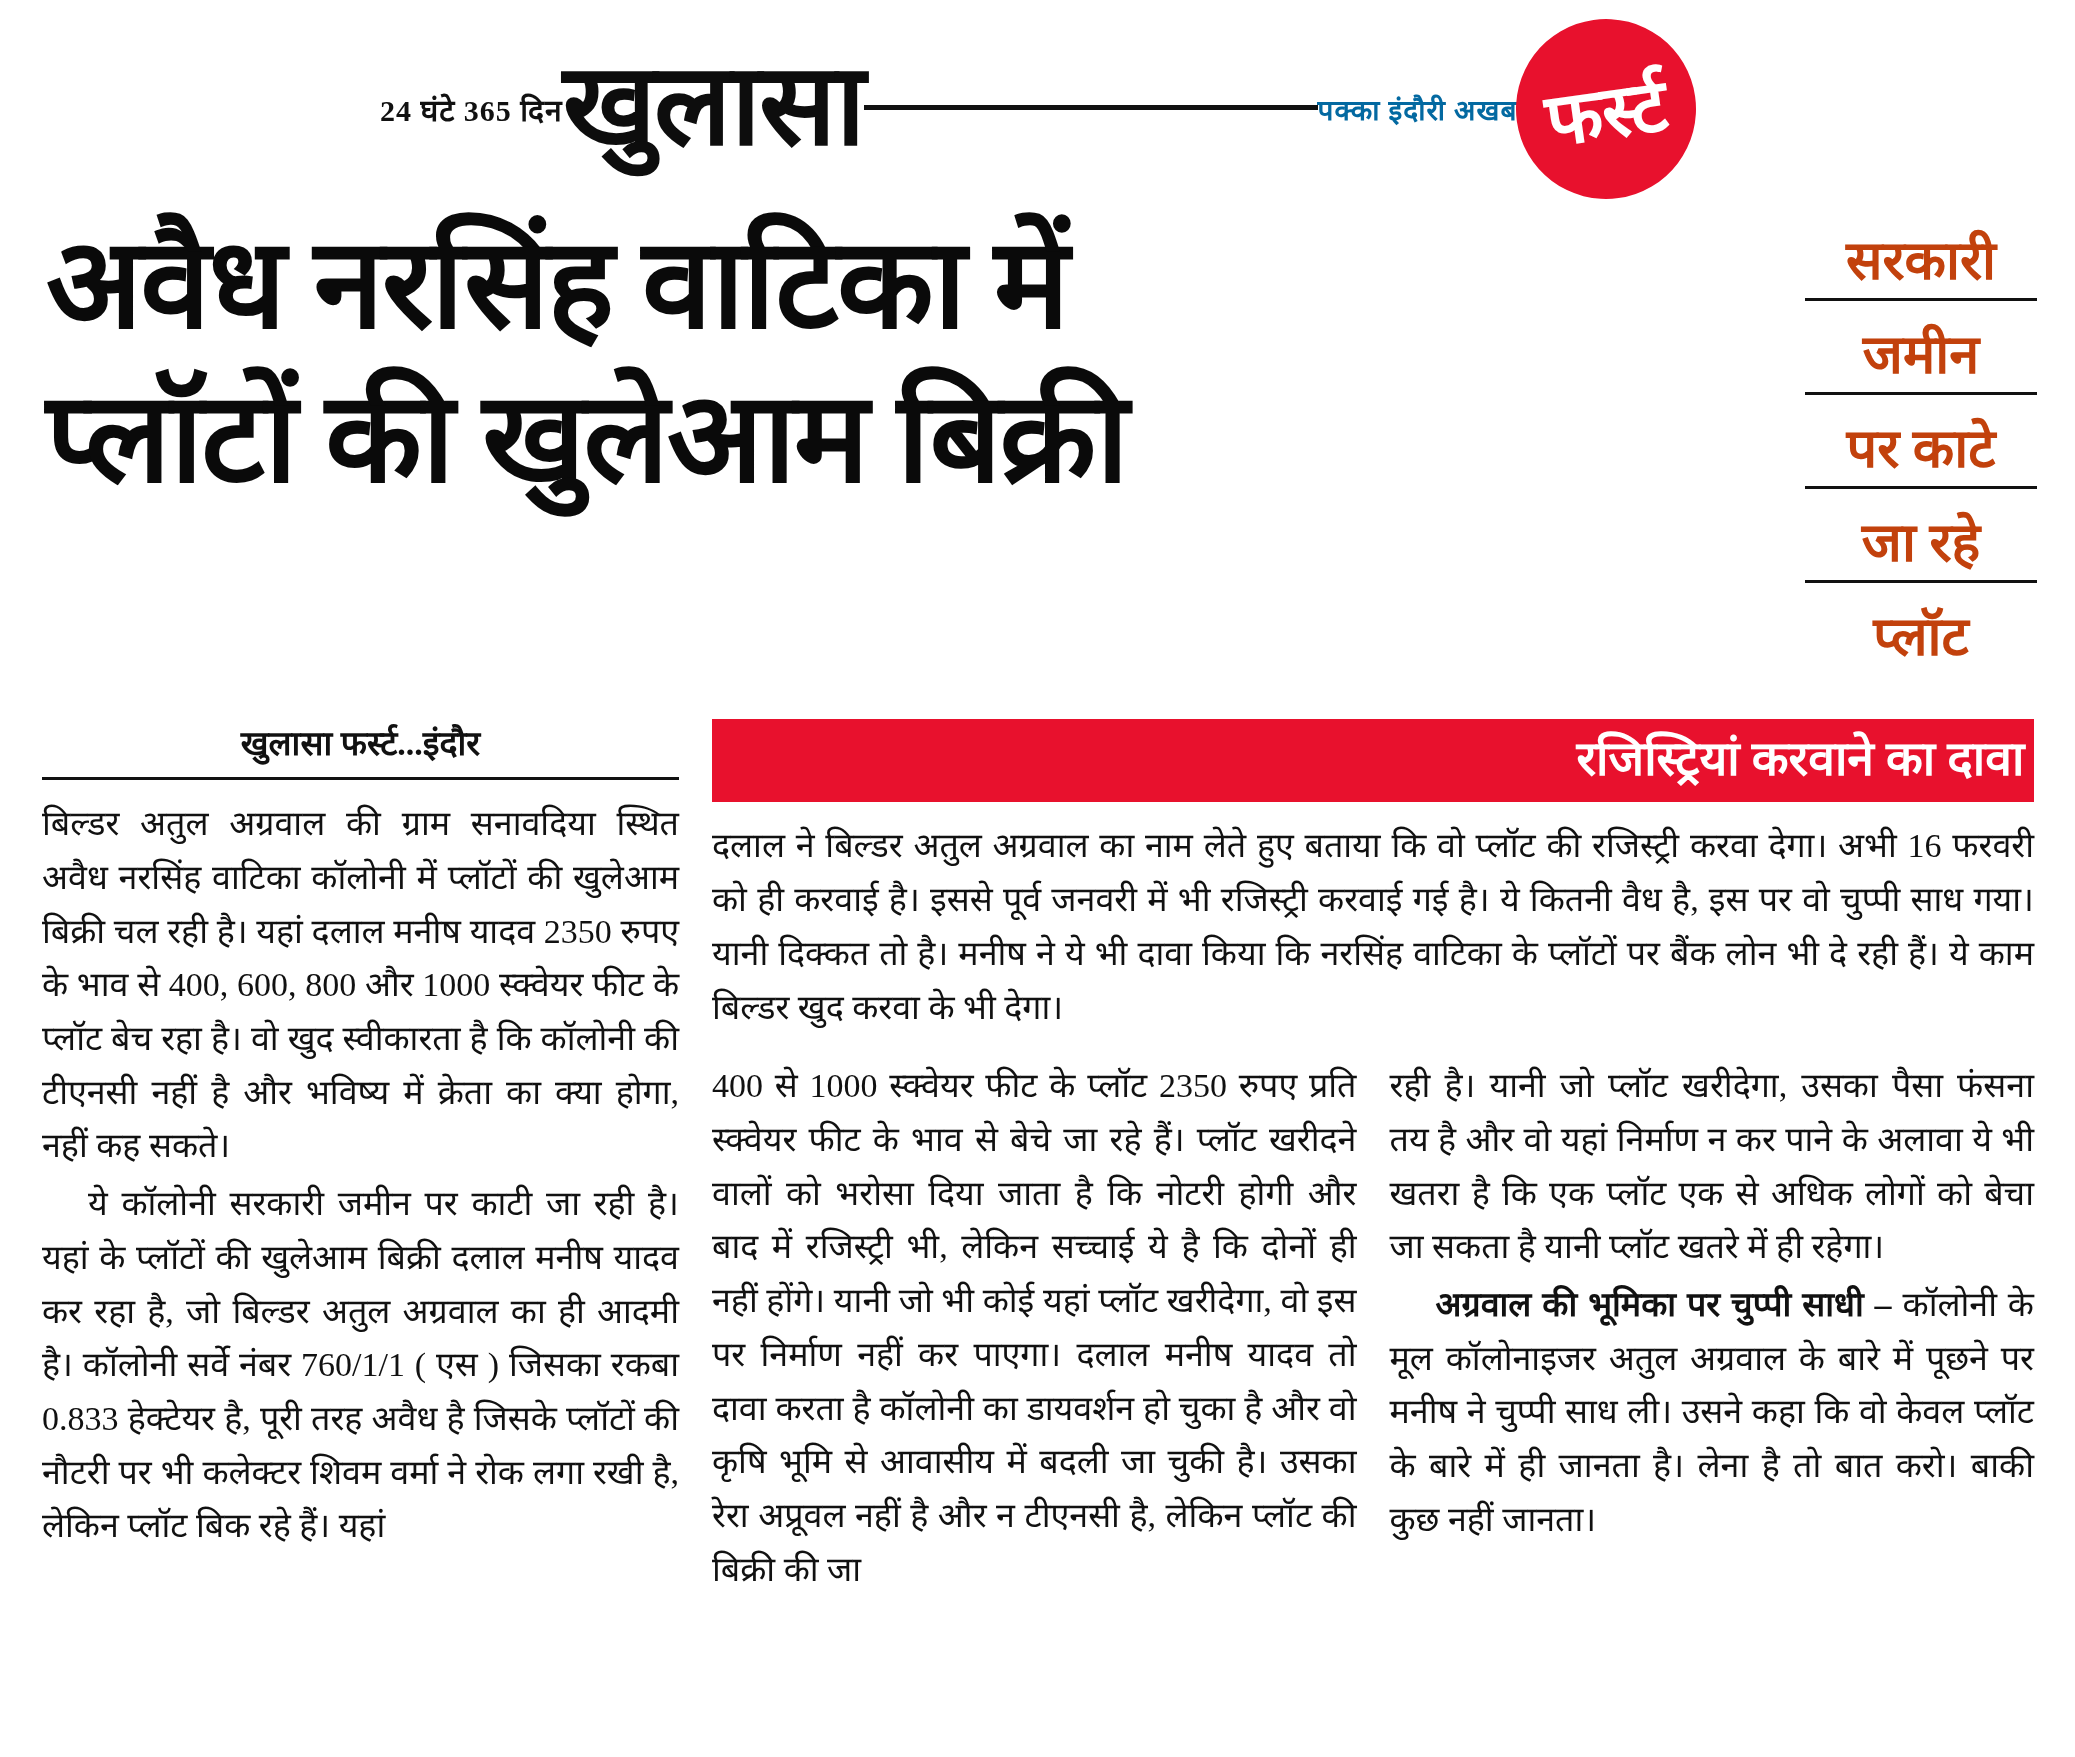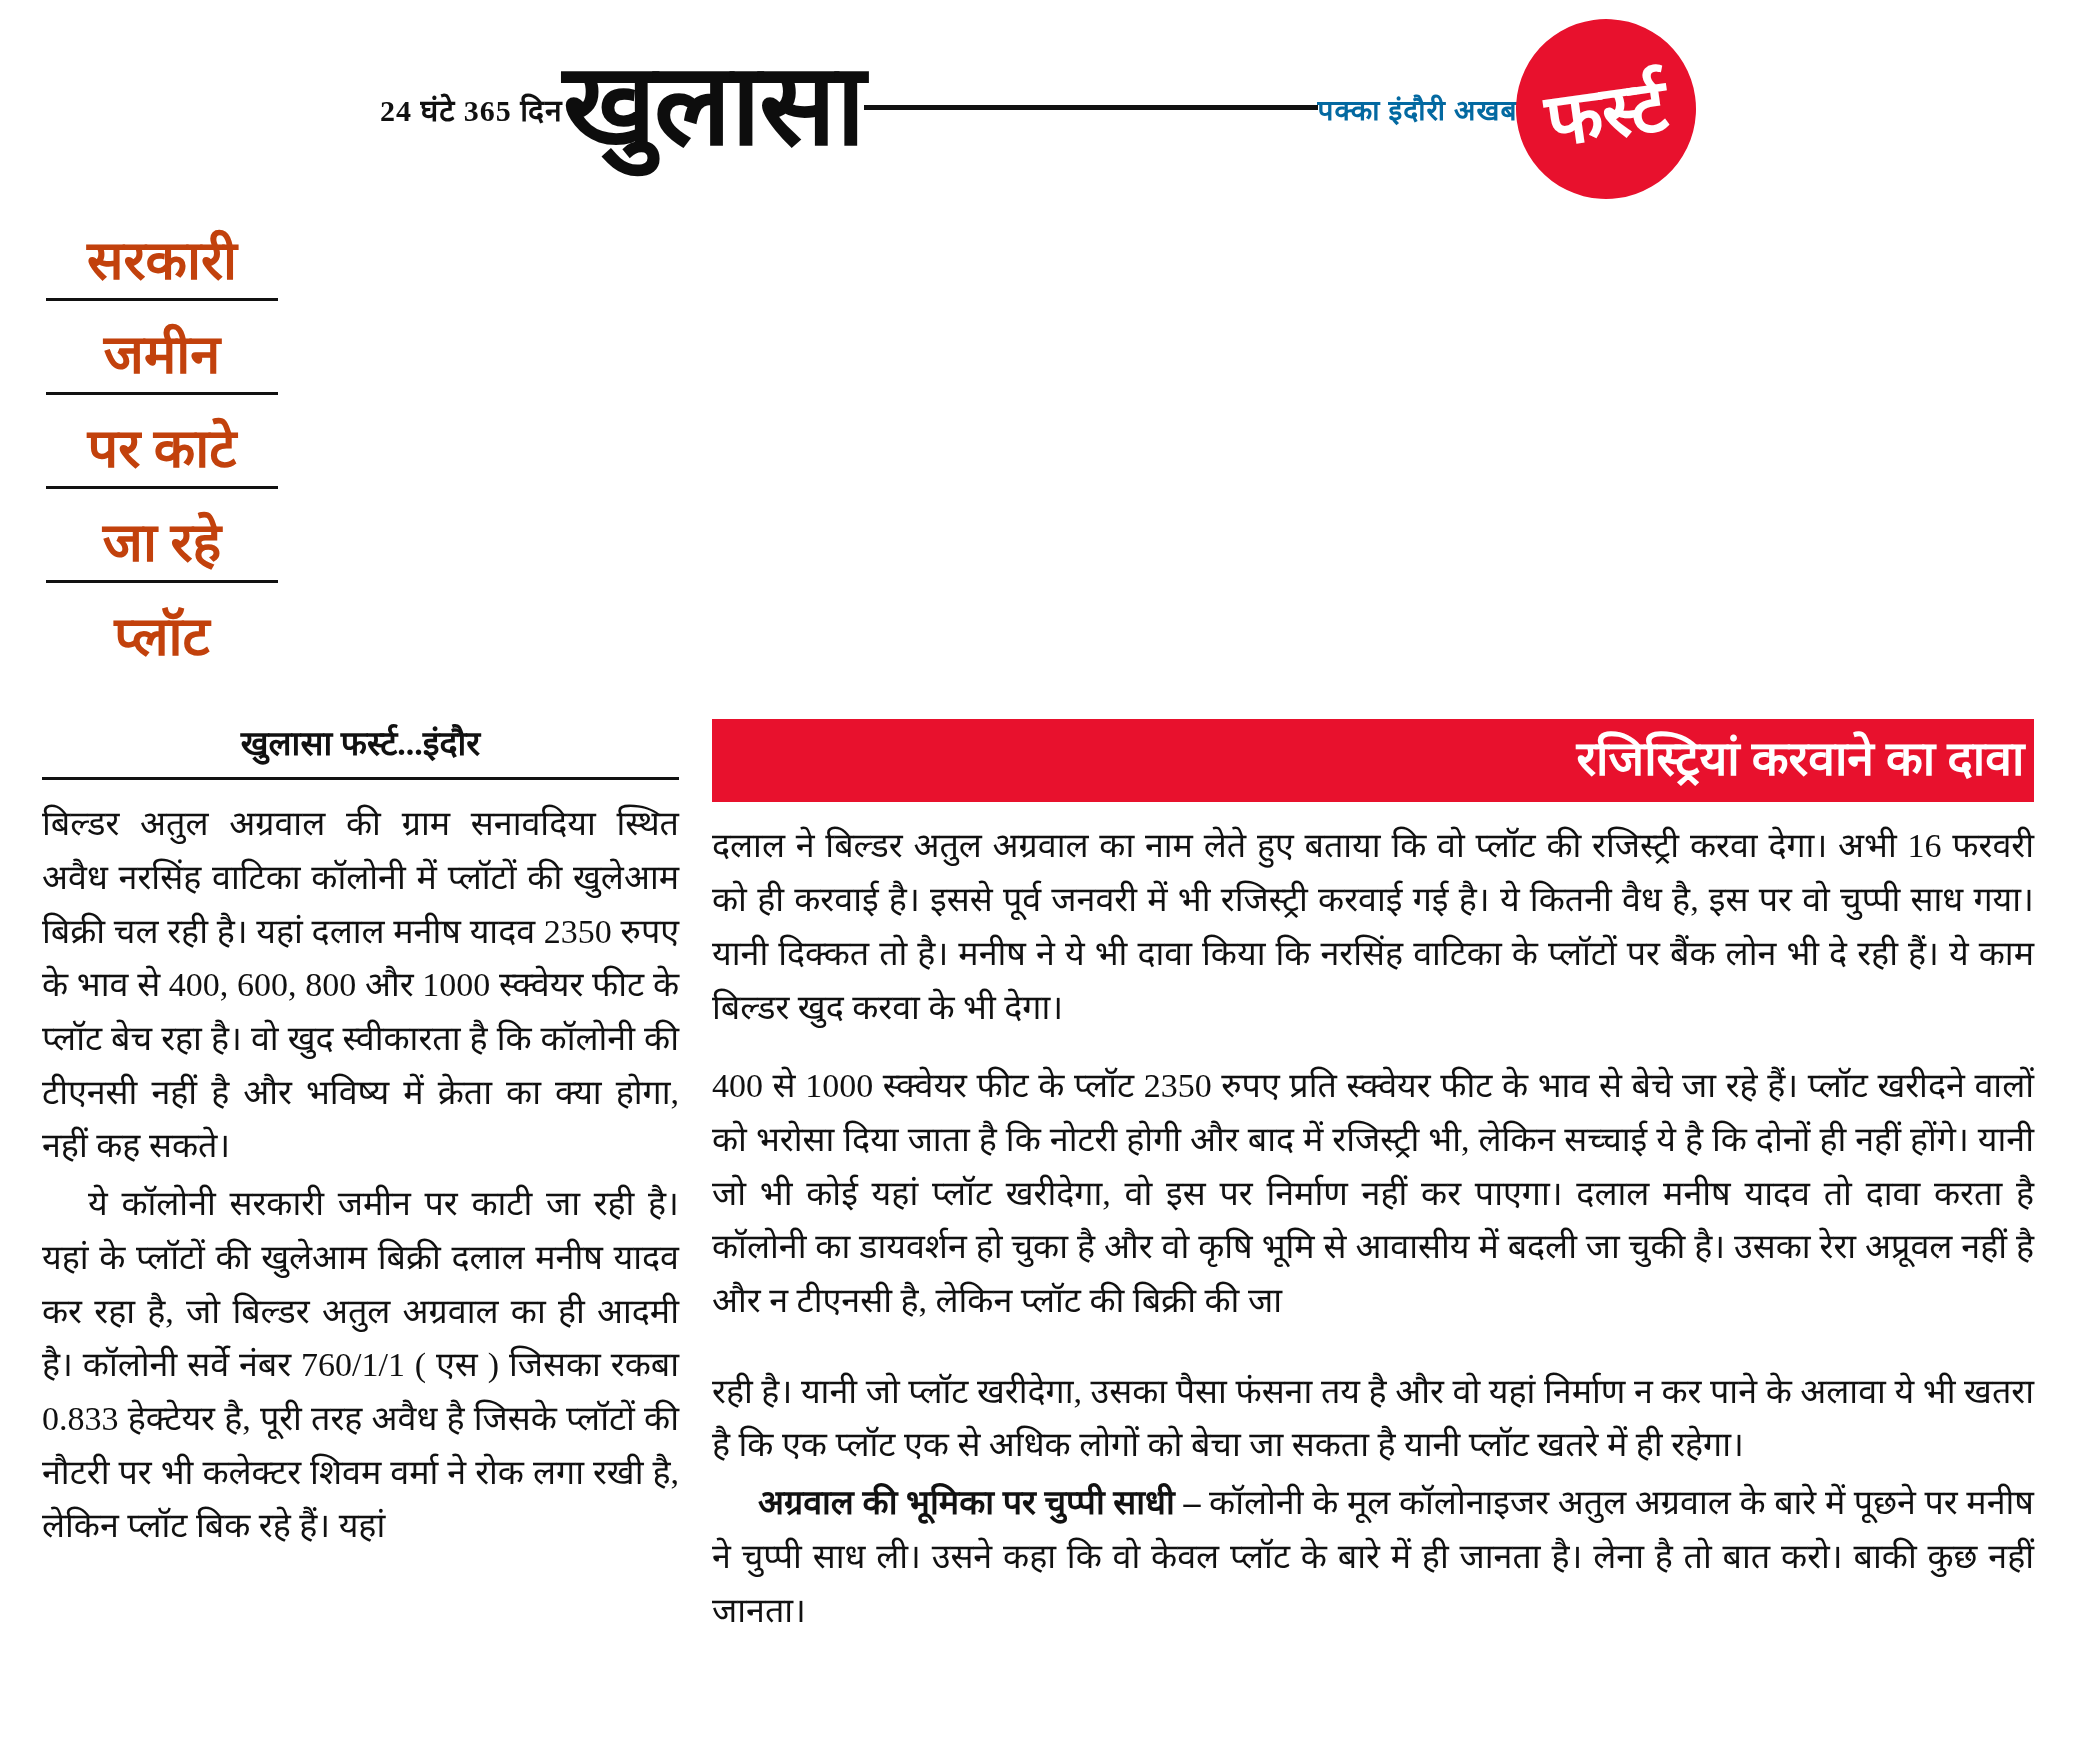--- a/index.html
+++ b/index.html
@@ -189,21 +189,20 @@
     font-family: "Liberation Serif", serif;
     font-size: 34px;
     line-height: 1.58;
     text-align: justify;
     margin: 0 0 25px 0;
   }
 
   .two-col {
     display: flex;
     gap: 33px;
-    flex-direction: column;
   }
   .two-col .sub-col { flex: 1 1 0; }
 
   .subhead {
     font-weight: bold;
   }
 </style>
 </head>
 <body>
 
@@ -215,20 +214,24 @@
         <div class="mast-tagline-top">24 घंटे 365 दिन</div>
         <div class="mast-title">खुलासा</div>
         <div class="mast-underline"></div>
         <div class="mast-tagline-bottom">पक्का इंदौरी अखबार</div>
       </div>
       <div class="mast-badge">फर्स्ट</div>
     </div>
   </div>
 
   <div class="headline-area">
+    <div class="headline-main">
+      <div class="headline-line">अवैध नरसिंह वाटिका में</div>
+      <div class="headline-line">प्लॉटों की खुलेआम बिक्री</div>
+    </div>
     <div class="kicker">
       <div class="kicker-line">सरकारी</div>
       <div class="kicker-line">जमीन</div>
       <div class="kicker-line">पर काटे</div>
       <div class="kicker-line">जा रहे</div>
       <div class="kicker-line">प्लॉट</div>
     </div>
   </div>
 
   <div class="body-area">

